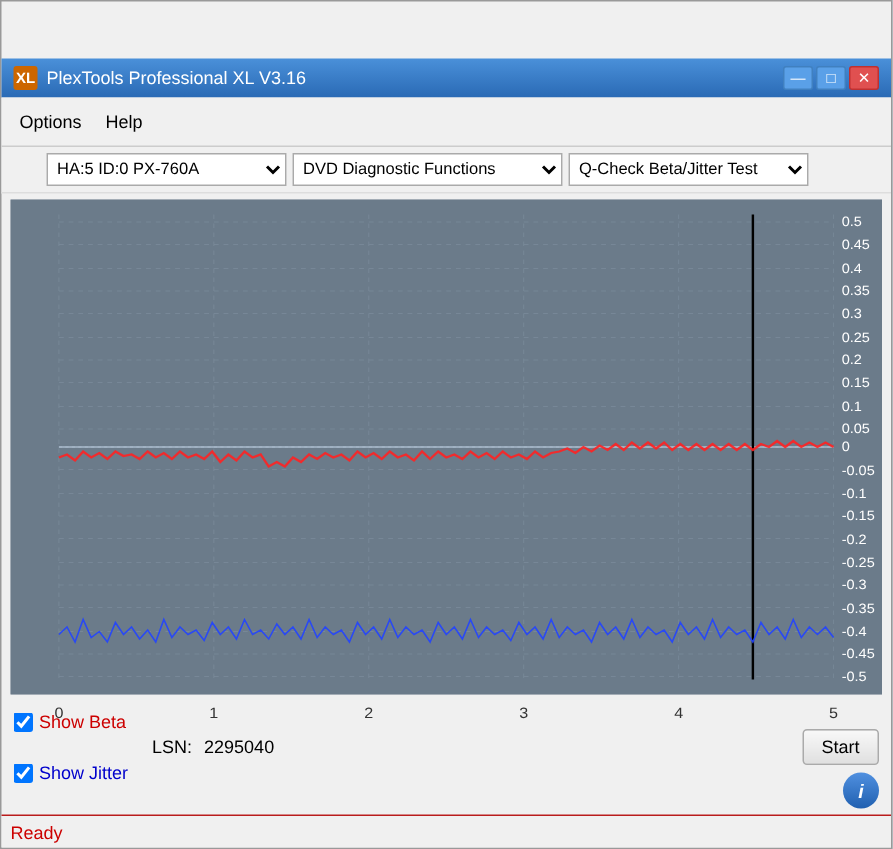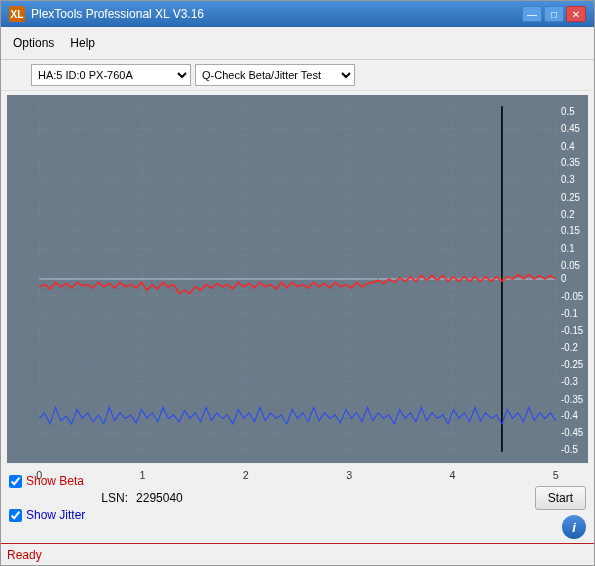--- a/index.html
+++ b/index.html
@@ -21,20 +21,21 @@
     }
     .title-bar {
       background: linear-gradient(to bottom, #4a90d9, #2a6ab5);
       color: white;
       display: flex;
       align-items: center;
       justify-content: space-between;
       height: 26px;
       padding: 0 8px;
       flex-shrink: 0;
+      margin-top: 38px;
     }
     .title-bar-left {
       display: flex;
       align-items: center;
       gap: 6px;
     }
     .title-bar-icon {
       width: 16px;
       height: 16px;
       background: #cc6600;
@@ -255,20 +256,23 @@
   <div class="toolbar">
     <div class="drive-icon">
       <svg viewBox="0 0 18 18" xmlns="http://www.w3.org/2000/svg">
         <ellipse cx="9" cy="9" r="8" fill="#aaa" stroke="#666" stroke-width="1"></ellipse>
         <ellipse cx="9" cy="9" r="3" fill="#666"></ellipse>
         <ellipse cx="9" cy="9" r="1.2" fill="#999"></ellipse>
       </svg>
     </div>
     <select style="width:160px;">
       <option>HA:5 ID:0  PX-760A</option>
+    </select>
+    <select style="width:180px;">
+      <option>DVD Diagnostic Functions</option>
     </select>
     <select style="width:160px;">
       <option>Q-Check Beta/Jitter Test</option>
     </select>
   </div>
 
   <div class="chart-container">
     <span class="chart-label-high">High</span>
     <span class="chart-label-low">Low</span>
     <div class="chart-y-labels">

